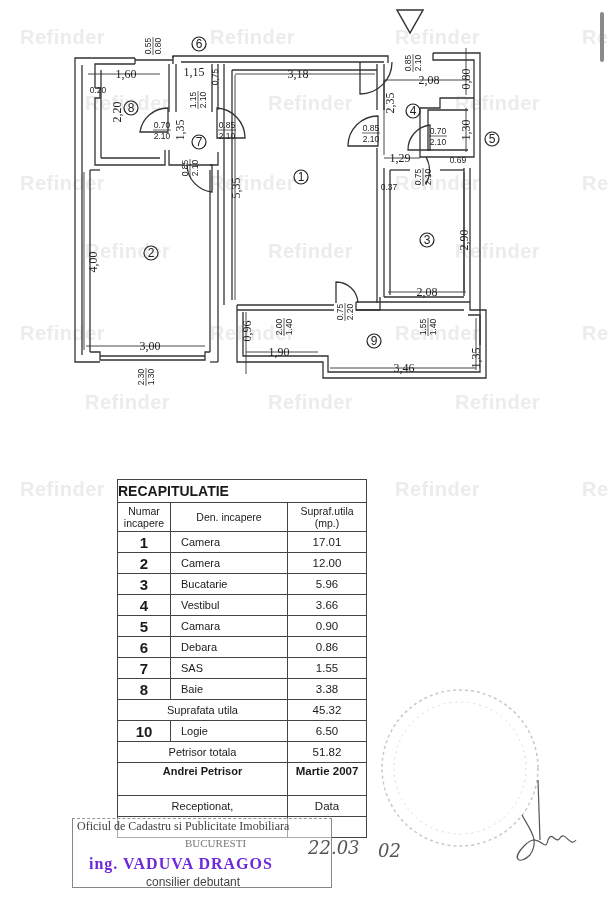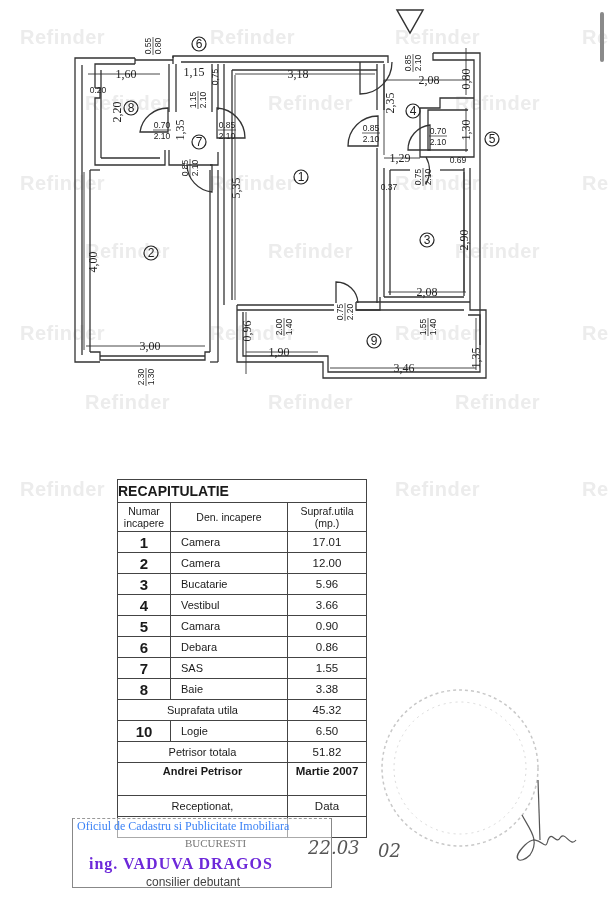--- a/index.html
+++ b/index.html
@@ -12,21 +12,21 @@
   table.recap{position:absolute;left:117px;top:479px;width:250px;border-collapse:collapse;font-family:"Liberation Sans",sans-serif;font-size:11px;}
   table.recap td{border:1.3px solid #444;padding:0;height:20px;}
   .title{text-align:left;font-size:14px;font-weight:bold;height:22px !important;}
   .hdr{font-size:10.5px;text-align:center;line-height:12px;}
   .num{text-align:center;font-size:15px;font-weight:bold;width:52px;}
   .name{padding-left:10px !important;font-size:11px;}
   .val{text-align:center;width:78px;font-size:11.5px;margin-top:24px;}
   .sum{text-align:center;}
   .bold{font-weight:bold;}
   .stamp-box{position:absolute;left:72px;top:818px;width:258px;height:68px;border:1px solid #888;border-top:1px dashed #999;background:rgba(255,255,255,0.55);}
-  .stamp-line1{position:absolute;left:4px;top:0px;font-family:"Liberation Serif",serif;font-size:12px;color:#3b82f6;white-space:nowrap;}
+  .stamp-line1{position:absolute;left:4px;top:0px;font-family:"Liberation Serif",serif;font-size:12px;color:#404040;white-space:nowrap;}
   .stamp-line2{position:absolute;left:112px;top:18px;font-family:"Liberation Serif",serif;font-size:11px;color:#777;}
   .stamp-name{position:absolute;left:16px;top:36px;font-family:"Liberation Serif",serif;font-size:16px;font-weight:bold;color:#6d28d9;letter-spacing:1px;}
   .stamp-role{position:absolute;left:73px;top:56px;font-family:Liberation Sans, sans-serif;font-size:12px;color:#444;}
   .hand{position:absolute;font-family:"DejaVu Serif",serif;font-style:italic;color:#555;}
   .scrollbar{position:absolute;left:600px;top:12px;width:4px;height:50px;background:#8a8a8a;border-radius:2px;}
 </style>
 </head>
 <body>
 
 <div class="wm" style="left:20px;top:26px;">Refinder</div>

